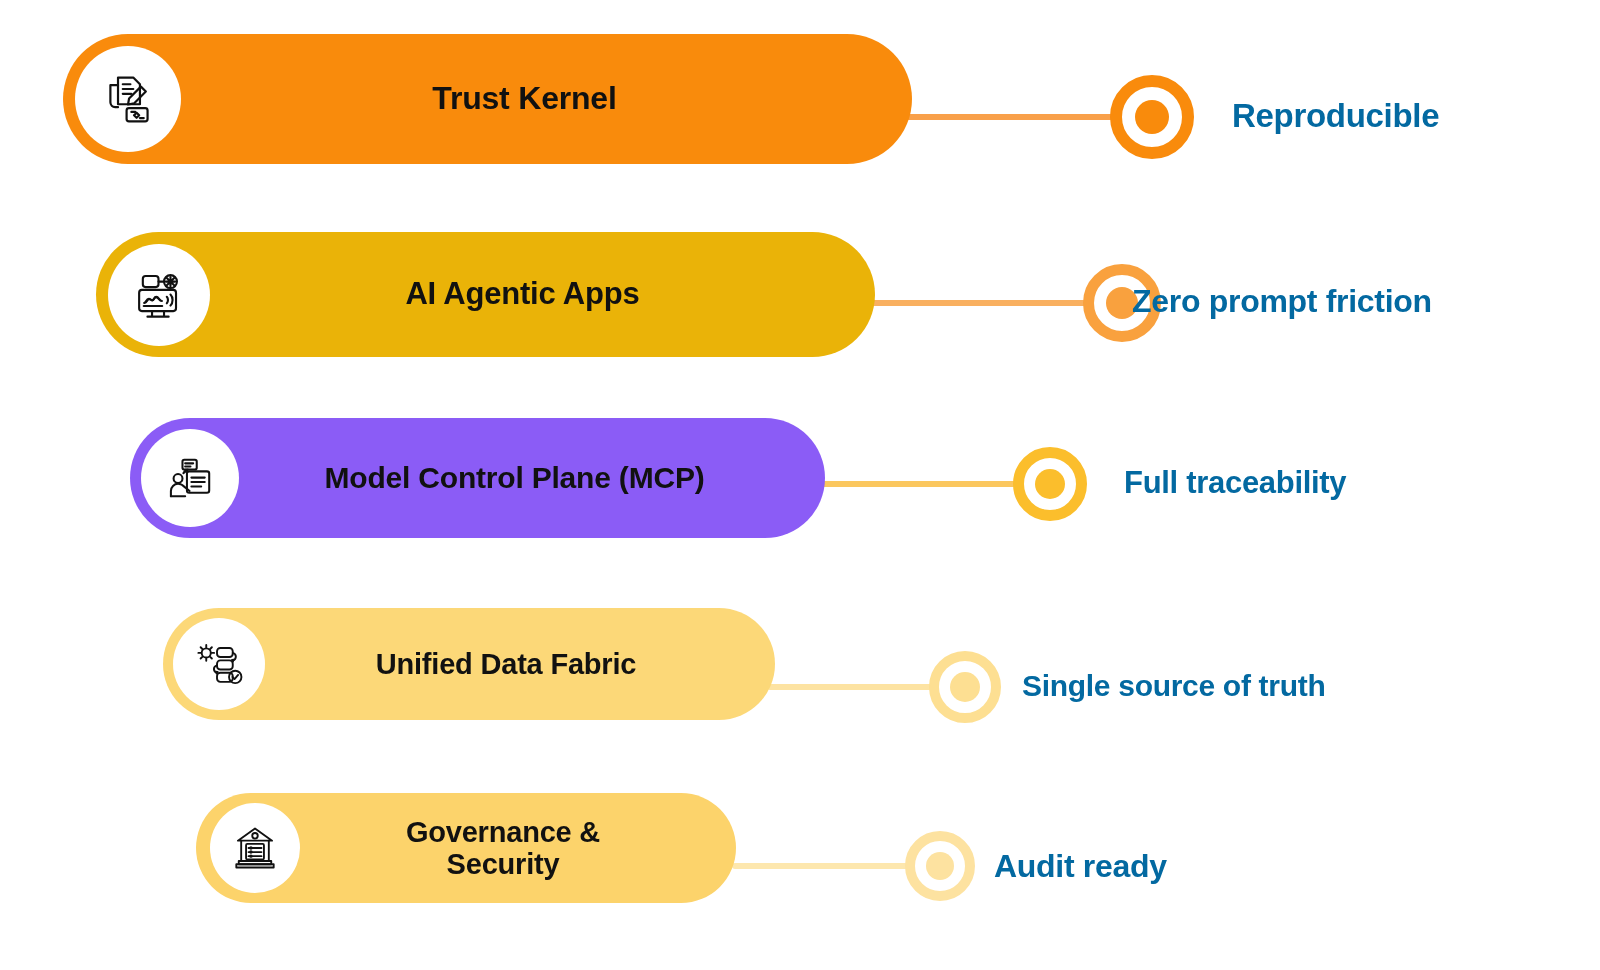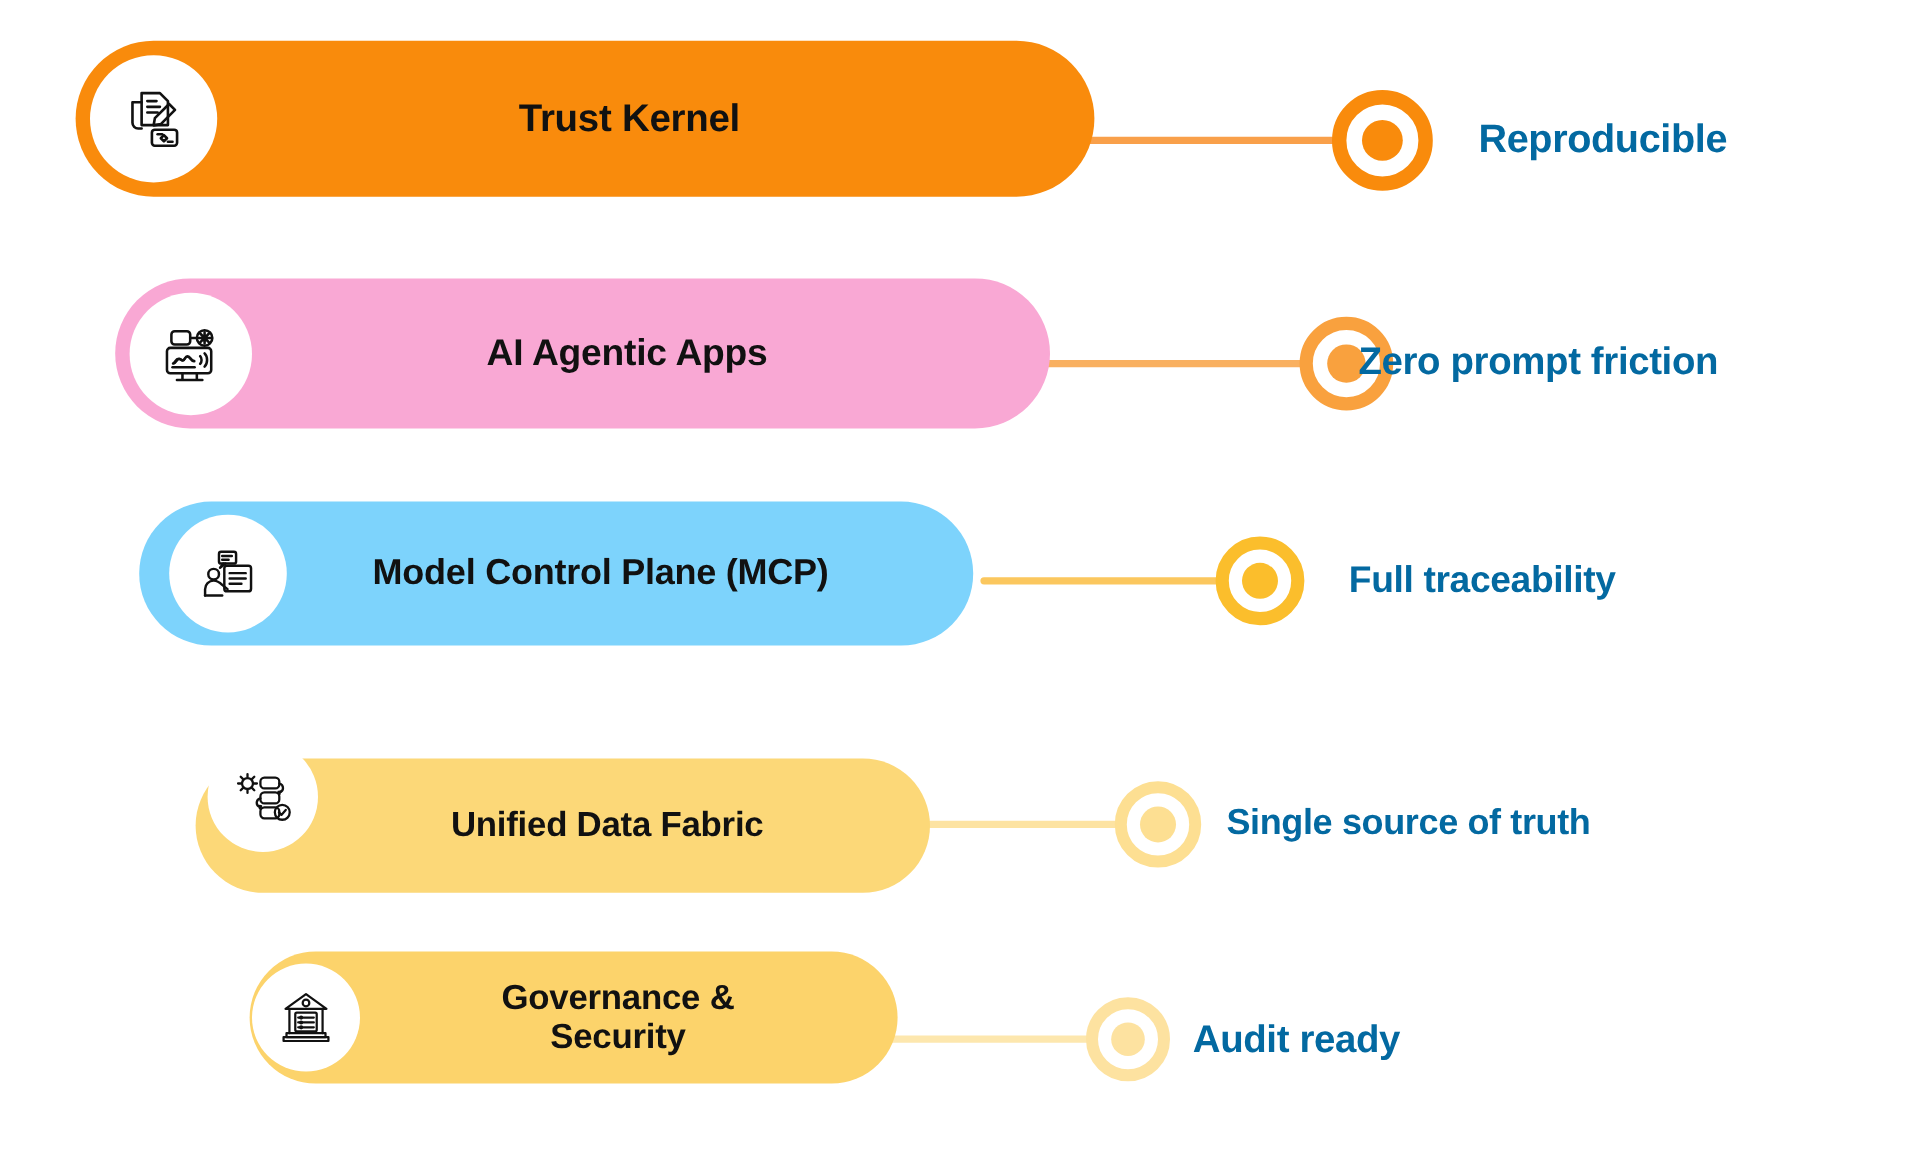--- a/index.html
+++ b/index.html
@@ -120,21 +120,21 @@
     </svg>
         </span>
       </div>
       <div class="marker" style="left: 1110px; top: 75px; width: 84px; height: 84px; border: 12px solid rgb(249, 139, 12); background: rgb(255, 255, 255);">
         <div class="marker-dot" style="width: 34px; height: 34px; background: rgb(249, 139, 12);"></div>
       </div>
       <div class="outcome" style="left: 1232px; font-size: 33px; top: 98.85px;">Reproducible</div>
     </div>
     <div class="row">
       <div class="connector" style="left: 867px; top: 300px; width: 255px; background: rgb(249, 176, 96);"></div>
-      <div class="pill" style="left: 96px; top: 232px; width: 779px; height: 125px; background: #f9a8d4;">
+      <div class="pill" style="left: 96px; top: 232px; width: 779px; height: 125px; background: #eab308;">
         <div class="pill-label" style="font-size: 31px;">AI Agentic Apps</div>
       </div>
       <div class="icon-bubble" style="width: 102px; height: 102px; left: 107.5px; top: 243.5px;">
         <span>
     <svg viewBox="0 0 64 64" width="59" height="59" fill="none" stroke="#111" stroke-width="2.3" stroke-linecap="round" stroke-linejoin="round">
       <rect x="11" y="27" width="40" height="23" rx="3"></rect>
       <path d="M25 50v5M38 50v5M20 56h23"></path>
       <rect x="15" y="12" width="17" height="12" rx="3"></rect>
       <path d="M32 18h6"></path>
       <circle cx="45" cy="18" r="7"></circle>
@@ -148,21 +148,21 @@
     </svg>
         </span>
       </div>
       <div class="marker" style="left: 1083px; top: 264px; width: 78px; height: 78px; border: 11px solid rgb(249, 161, 62); background: rgb(255, 255, 255);">
         <div class="marker-dot" style="width: 32px; height: 32px; background: rgb(249, 161, 62);"></div>
       </div>
       <div class="outcome" style="left: 1132px; font-size: 32px; top: 285.4px;">Zero prompt friction</div>
     </div>
     <div class="row">
       <div class="connector" style="left: 817px; top: 481px; width: 233px; background: rgb(251, 199, 94);"></div>
-      <div class="pill" style="left: 116px; top: 418px; width: 695px; height: 120px; background: #7dd3fc;">
+      <div class="pill" style="left: 130px; top: 418px; width: 695px; height: 120px; background: #8b5cf6;">
         <div class="pill-label" style="font-size: 30px;">Model Control Plane (MCP)</div>
       </div>
       <div class="icon-bubble" style="width: 98px; height: 98px; left: 141px; top: 429px;">
         <span>
     <svg viewBox="0 0 64 64" width="57" height="57" fill="none" stroke="#111" stroke-width="2.3" stroke-linecap="round" stroke-linejoin="round">
       <rect x="23" y="11" width="16" height="11" rx="2"></rect>
       <path d="M26 15h9M26 18.5h6"></path>
       <path d="M27 22l-3 4 5-4"></path>
       <rect x="28" y="24" width="25" height="24" rx="2.5"></rect>
       <path d="M33 31h15M33 36h15M33 41h11"></path>
@@ -172,21 +172,21 @@
     </svg>
         </span>
       </div>
       <div class="marker" style="left: 1013px; top: 447px; width: 74px; height: 74px; border: 11px solid rgb(251, 190, 44); background: rgb(255, 255, 255);">
         <div class="marker-dot" style="width: 30px; height: 30px; background: rgb(251, 190, 44);"></div>
       </div>
       <div class="outcome" style="left: 1110px; font-size: 31px; top: 466.95px; margin-left: 14px;">Full traceability</div>
     </div>
     <div class="row">
       <div class="connector" style="left: 767px; top: 684px; width: 198px; background: rgb(253, 227, 162);"></div>
-      <div class="pill" style="left: 163px; top: 608px; width: 612px; height: 112px; background: rgb(252, 216, 120); margin-top: 24px;">
+      <div class="pill" style="left: 163px; top: 608px; width: 612px; height: 112px; background: rgb(252, 216, 120);">
         <div class="pill-label" style="font-size: 29px;">Unified Data Fabric</div>
       </div>
       <div class="icon-bubble" style="width: 92px; height: 92px; left: 173px; top: 618px;">
         <span>
     <svg viewBox="0 0 64 64" width="53" height="53" fill="none" stroke="#111" stroke-width="2.3" stroke-linecap="round" stroke-linejoin="round">
       <circle cx="16" cy="18" r="5.5"></circle>
       <path d="M16 8.5v3M16 24.5v3M6.5 18h3M22.5 18h3M9.2 11.2l2.1 2.1M20.7 22.7l2.1 2.1M22.8 11.2l-2.1 2.1M11.3 22.7l-2.1 2.1"></path>
       <rect x="29" y="12" width="19" height="11" rx="4"></rect>
       <rect x="29" y="27" width="19" height="11" rx="4"></rect>
       <rect x="29" y="42" width="19" height="11" rx="4"></rect>
@@ -199,21 +199,21 @@
     </svg>
         </span>
       </div>
       <div class="marker" style="left: 929px; top: 651px; width: 72px; height: 72px; border: 10px solid rgb(253, 223, 146); background: rgb(255, 255, 255);">
         <div class="marker-dot" style="width: 30px; height: 30px; background: rgb(253, 223, 146);"></div>
       </div>
       <div class="outcome" style="left: 1022px; font-size: 30px; top: 670.5px;">Single source of truth</div>
     </div>
     <div class="row">
       <div class="connector" style="left: 732px; top: 863px; width: 208px; background: rgb(253, 231, 174);"></div>
-      <div class="pill" style="left: 208px; top: 793px; width: 540px; height: 110px; background: rgb(252, 211, 107);">
+      <div class="pill" style="left: 196px; top: 793px; width: 540px; height: 110px; background: rgb(252, 211, 107);">
         <div class="pill-label" style="font-size: 29px;">Governance &amp;
 Security</div>
       </div>
       <div class="icon-bubble" style="width: 90px; height: 90px; left: 210px; top: 803px;">
         <span>
     <svg viewBox="0 0 64 64" width="52" height="52" fill="none" stroke="#111" stroke-width="2.3" stroke-linecap="round" stroke-linejoin="round">
       <path d="M32 8L11 23h42z"></path>
       <circle cx="32" cy="17" r="3.4"></circle>
       <path d="M15 23v25M49 23v25"></path>
       <rect x="21" y="27" width="22" height="19" rx="1.5"></rect>

